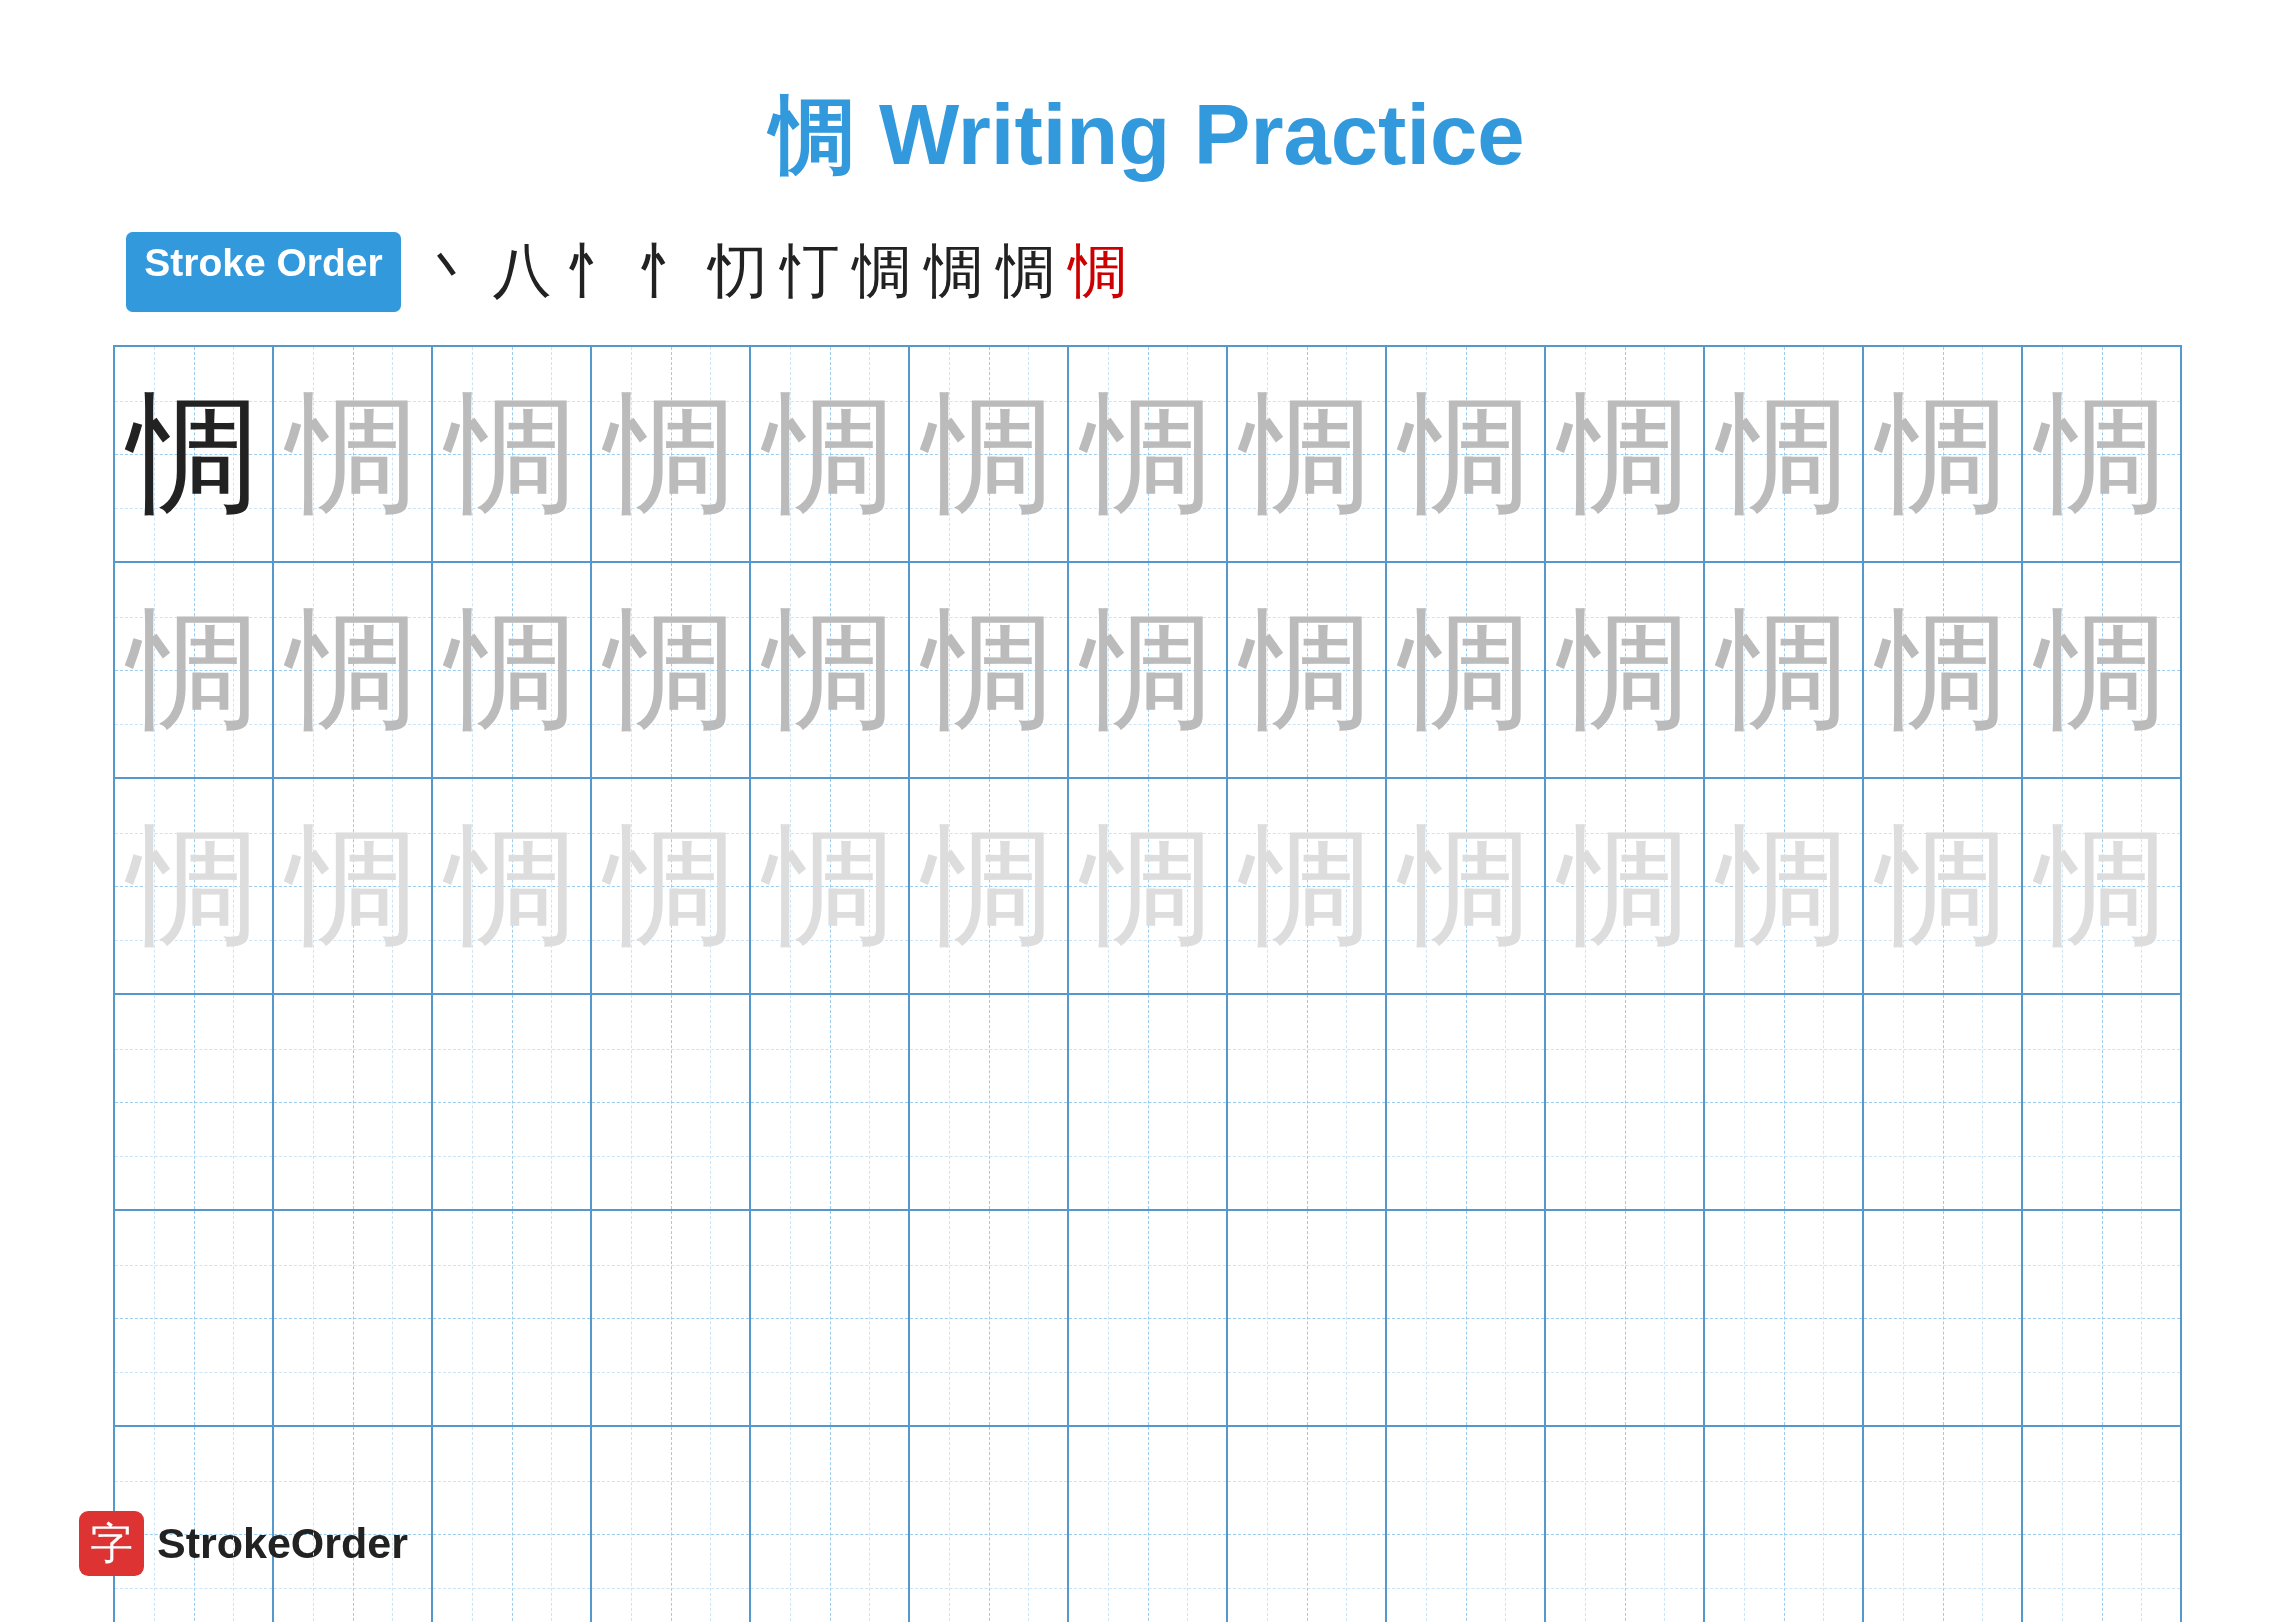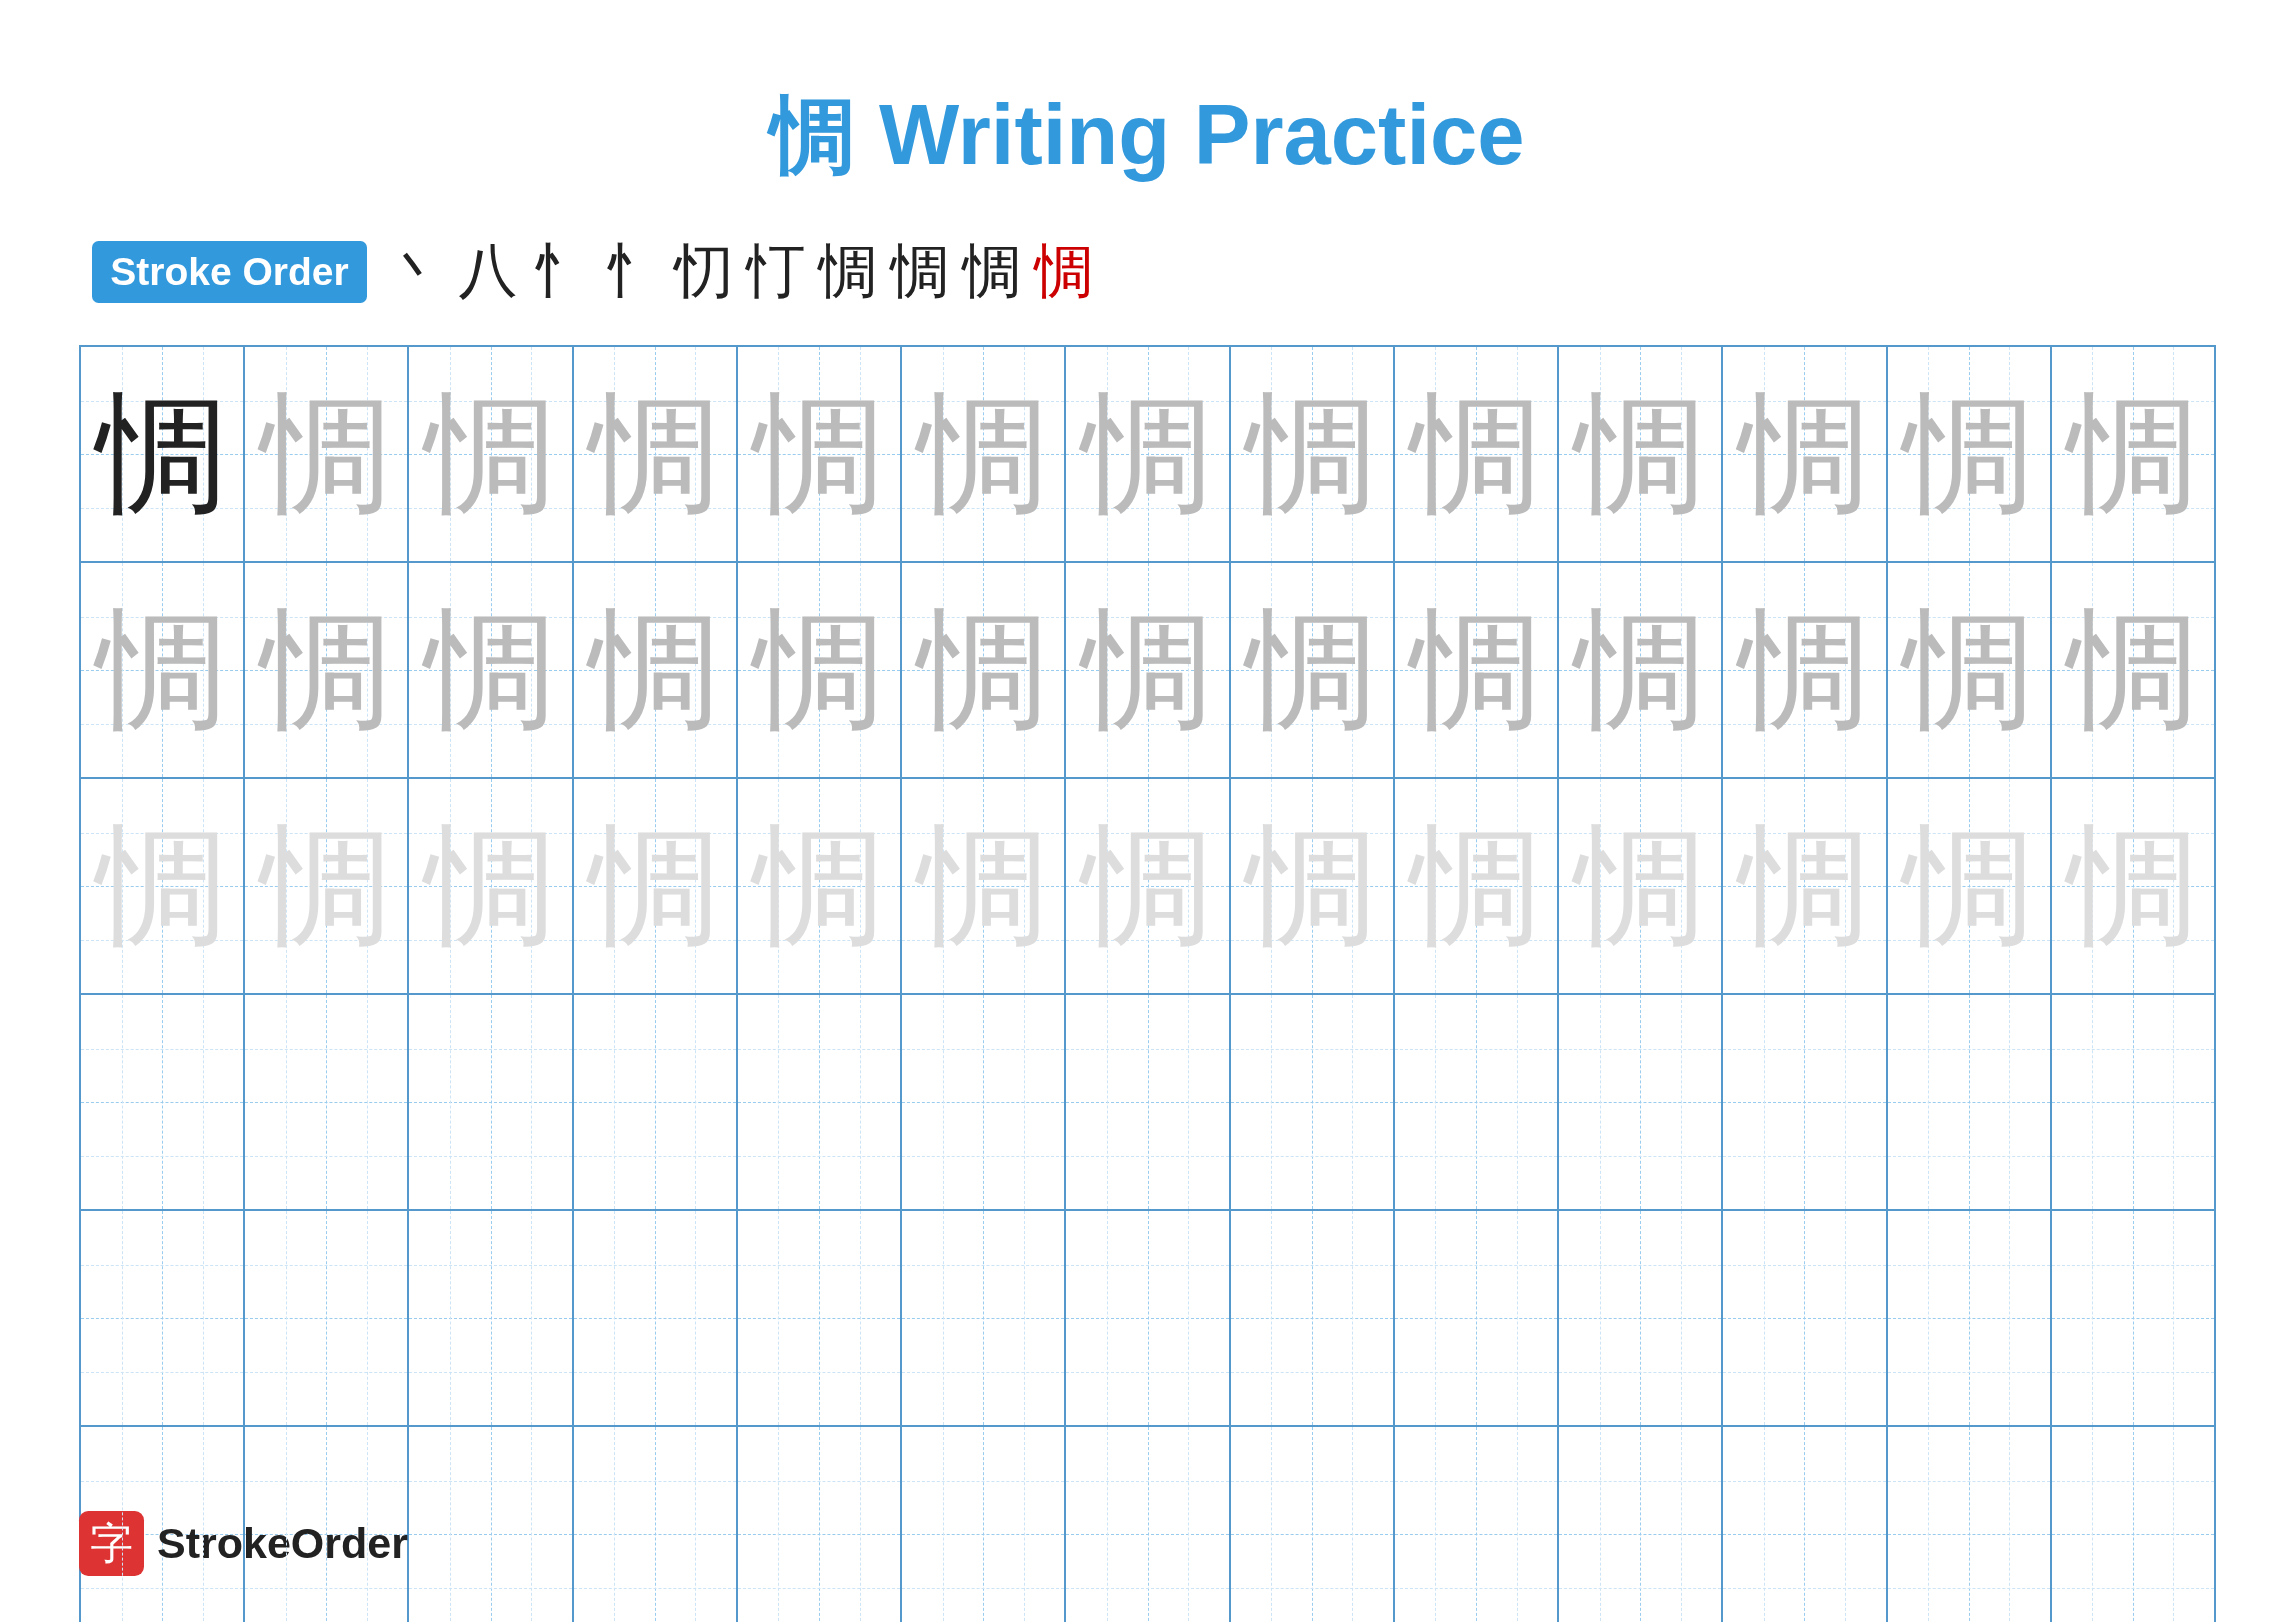--- a/index.html
+++ b/index.html
@@ -11,41 +11,40 @@
       height: 1622px;
       position: relative;
       overflow: hidden;
     }
 
     .page-container {
       width: 2295px;
       height: 1622px;
       background: #fff;
       position: relative;
-      padding: 52px 79px;
+      padding: 52px 113px;
     }
 
     
     .title-area {
       text-align: center;
       margin-bottom: 39px;
       margin-top: 26px;
     }
 
     .title-text {
       font-size: 85px;
       color: #3399dd;
       font-weight: bold;
       font-family: Arial, sans-serif;
     }
 
     
     .stroke-order-row {
       display: flex;
-      align-items: center;
       margin-bottom: 33px;
       margin-left: 13px;
       gap: 19.6px;
     }
 
     .stroke-order-badge {
       background: #3399dd;
       color: white;
       font-size: 39px;
       font-weight: bold;

